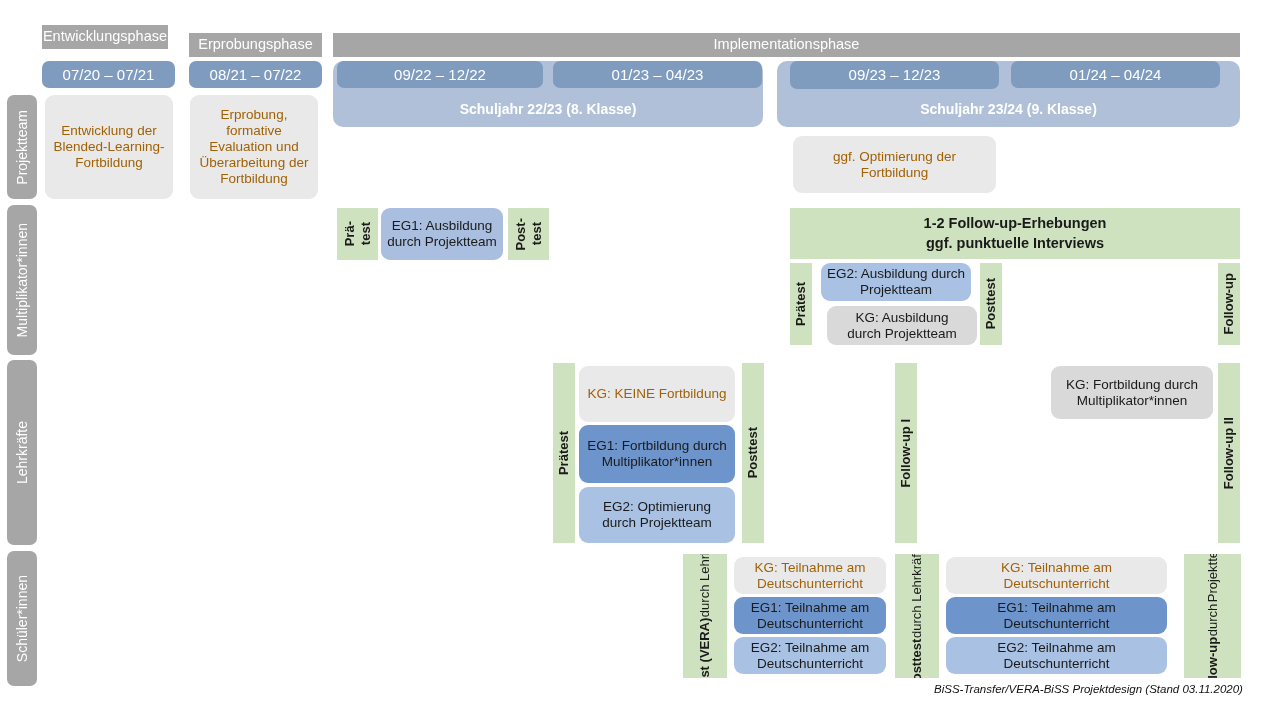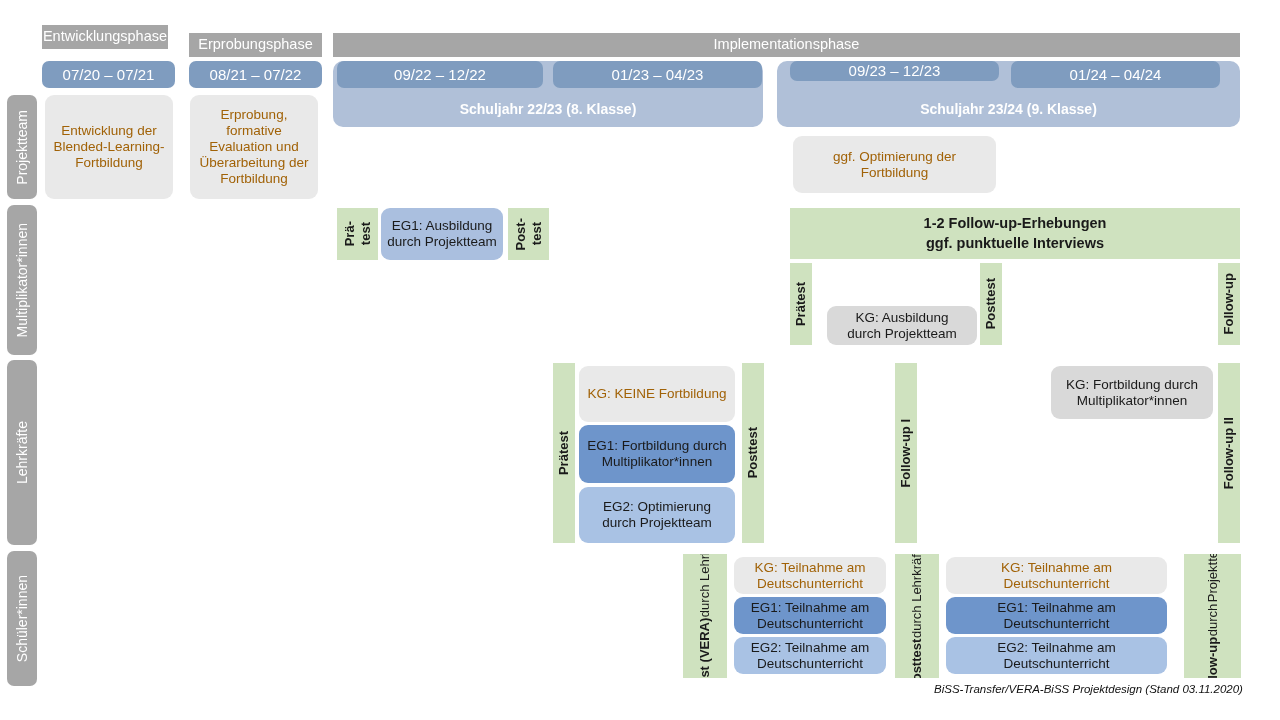--- a/index.html
+++ b/index.html
@@ -134,21 +134,21 @@
   <div class="box phase-hdr" style="left:333px;top:33px;width:907px;height:24px;">Implementationsphase</div>
 
   <div class="box period" style="left:42px;top:61px;width:133px;height:27px;">07/20 – 07/21</div>
   <div class="box period" style="left:189px;top:61px;width:133px;height:27px;border-radius:7px;">08/21 – 07/22</div>
 
   <div class="box schoolyear" style="left:333px;top:61px;width:430px;height:66px;">Schuljahr 22/23 (8. Klasse)</div>
   <div class="box schoolyear" style="left:777px;top:61px;width:463px;height:66px;">Schuljahr 23/24 (9. Klasse)</div>
 
   <div class="box period" style="left:337px;top:61px;width:206px;height:27px;">09/22 – 12/22</div>
   <div class="box period" style="left:553px;top:61px;width:209px;height:27px;">01/23 – 04/23</div>
-  <div class="box period" style="left:790px;top:61px;width:209px;height:20px;">09/23 – 12/23</div>
+  <div class="box period" style="left:790px;top:61px;width:209px;height:28px;">09/23 – 12/23</div>
   <div class="box period" style="left:1011px;top:61px;width:209px;height:27px;">01/24 – 04/24</div>
 
   <div class="box rowlab" style="left:7px;top:95px;width:30px;height:104px;">
     <span>Projektteam</span>
   </div>
   <div class="box rowlab" style="left:7px;top:205px;width:30px;height:150px;">
     <span>Multiplikator*innen</span>
   </div>
   <div class="box rowlab" style="left:7px;top:360px;width:30px;height:185px;">
     <span>Lehrkräfte</span>
@@ -178,20 +178,21 @@
   <div class="box green flat" style="left:790px;top:208px;width:450px;height:51px;">
     <div>
       <div>1-2 Follow-up-Erhebungen</div>
       <div>ggf. punktuelle Interviews</div>
     </div>
   </div>
 
   <div class="box green" style="left:790px;top:263px;width:22px;height:82px;">
     <span class="vert">Prätest</span>
   </div>
+  <div class="box blue-light" style="left:821px;top:263px;width:150px;height:38px;padding:2px 5px;">EG2: Ausbildung durch Projektteam</div>
   <div class="box grey2" style="left:827px;top:306px;width:150px;height:39px;padding:2px 14px;">KG: Ausbildung durch Projektteam</div>
   <div class="box green" style="left:980px;top:263px;width:22px;height:82px;">
     <span class="vert">Posttest</span>
   </div>
   <div class="box green" style="left:1218px;top:263px;width:22px;height:82px;">
     <span class="vert">Follow-up</span>
   </div>
 
   <div class="box green" style="left:553px;top:363px;width:22px;height:180px;">
     <span class="vert">Prätest</span>

